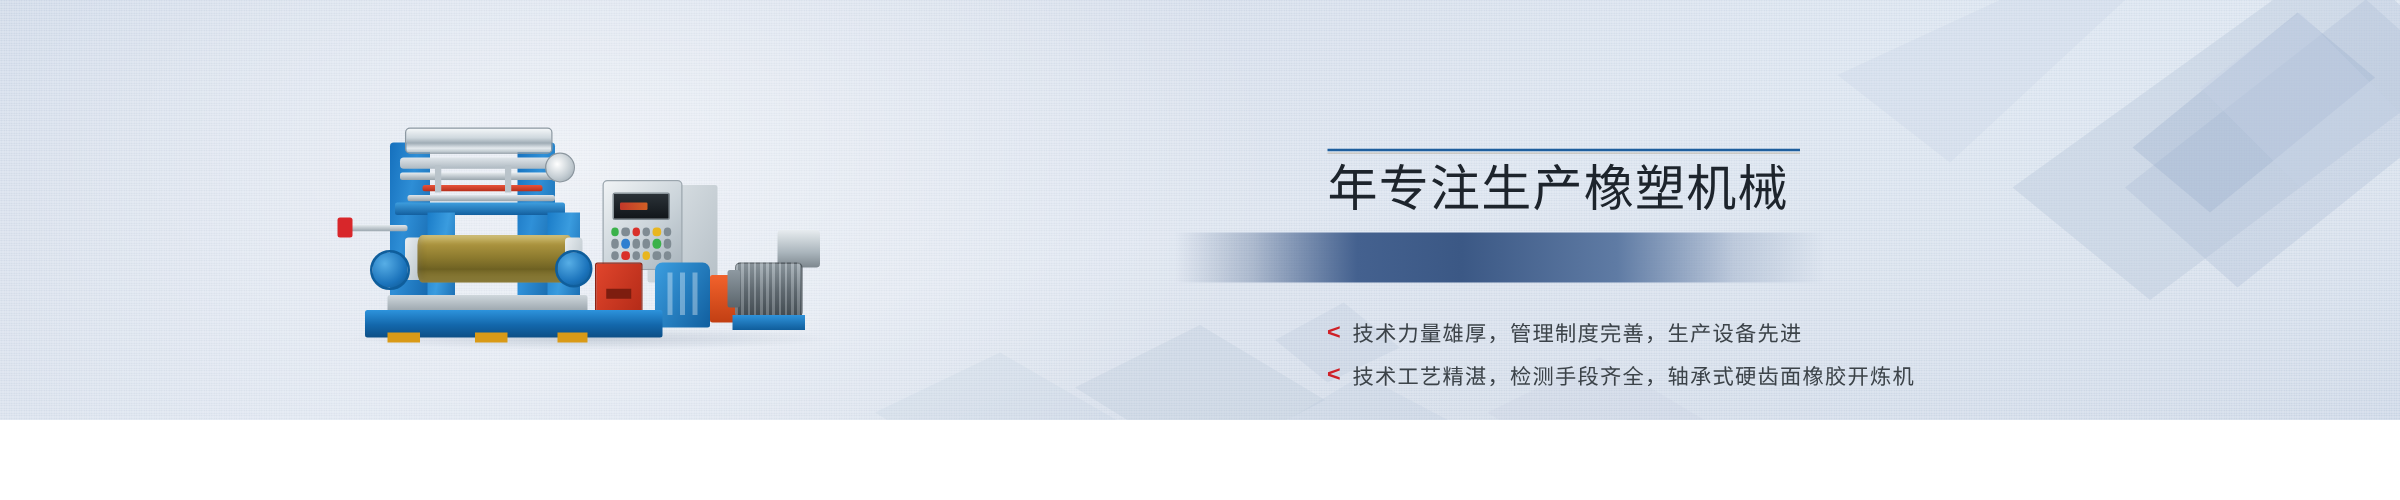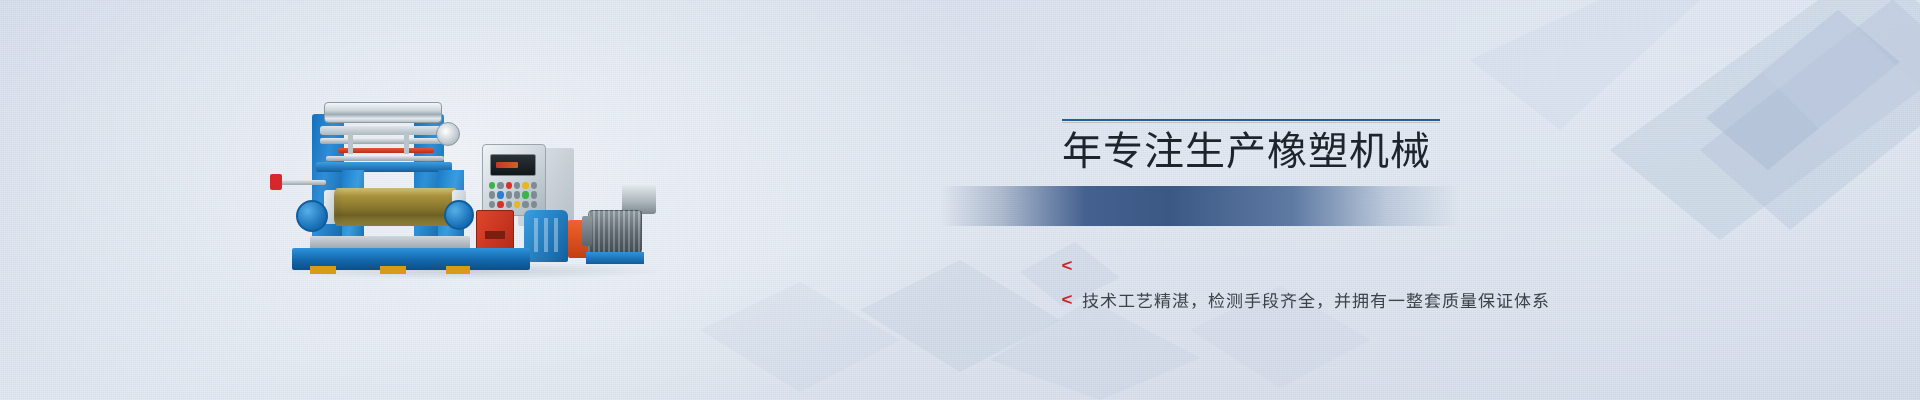--- a/index.html
+++ b/index.html
@@ -4,21 +4,21 @@
 <title>Banner</title>
 <style>
   * { margin:0; padding:0; box-sizing:border-box; }
   html, body {
     width:1920px; height:400px; overflow:hidden;
     font-family:"Liberation Sans", "DejaVu Sans", sans-serif;
   }
 
   .banner {
     position:relative;
-    width:1920px; height:400px;
+    width:1920px; height:336px;
     overflow:hidden;
     background:
       radial-gradient(ellipse 900px 520px at 24% 38%, rgba(255,255,255,0.55) 0%, rgba(255,255,255,0.0) 62%),
       radial-gradient(ellipse 1100px 700px at 86% 14%, rgba(218,228,240,0.85) 0%, rgba(208,219,234,0.0) 65%),
       linear-gradient(168deg, #ccd7e7 0%, #d3dcea 26%, #dae2ee 52%, #d2dbe8 78%, #c8d3e4 100%);
   }
 
   
   .noise {
     position:absolute; inset:0;
@@ -306,20 +306,21 @@
   <div class="hr-top-sh"></div>
 
   <div class="headline">年专注生产橡塑机械</div>
 
   <div class="subbar-line"></div>
   <div class="subbar"></div>
 
   <div class="bullets">
     <div class="bullet">
       <span class="chev">&lt;</span>
+      <span class="btxt">技术力量雄厚，管理制度完善，生产设备先进</span>
     </div>
     <div class="bullet">
       <span class="chev">&lt;</span>
-      <span class="btxt">技术工艺精湛，检测手段齐全，并拥有一整套质量保证体系</span>
+      <span class="btxt">技术工艺精湛，检测手段齐全，轴承式硬齿面橡胶开炼机</span>
     </div>
   </div>
 
 </div>
 
 </body></html>

